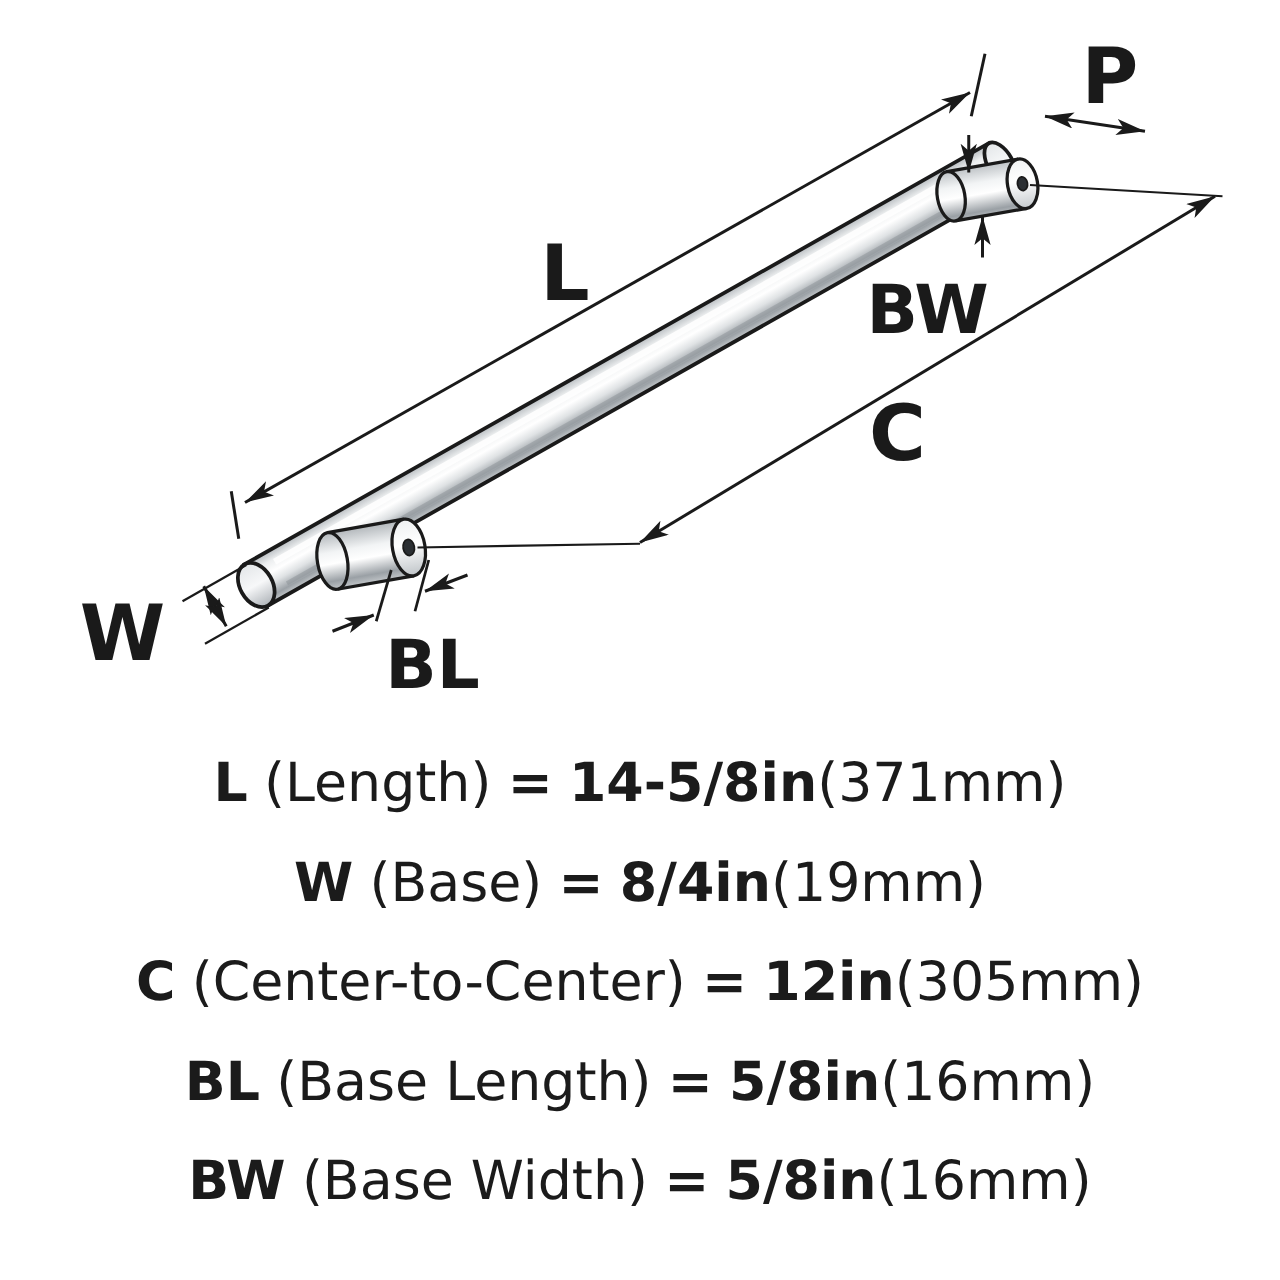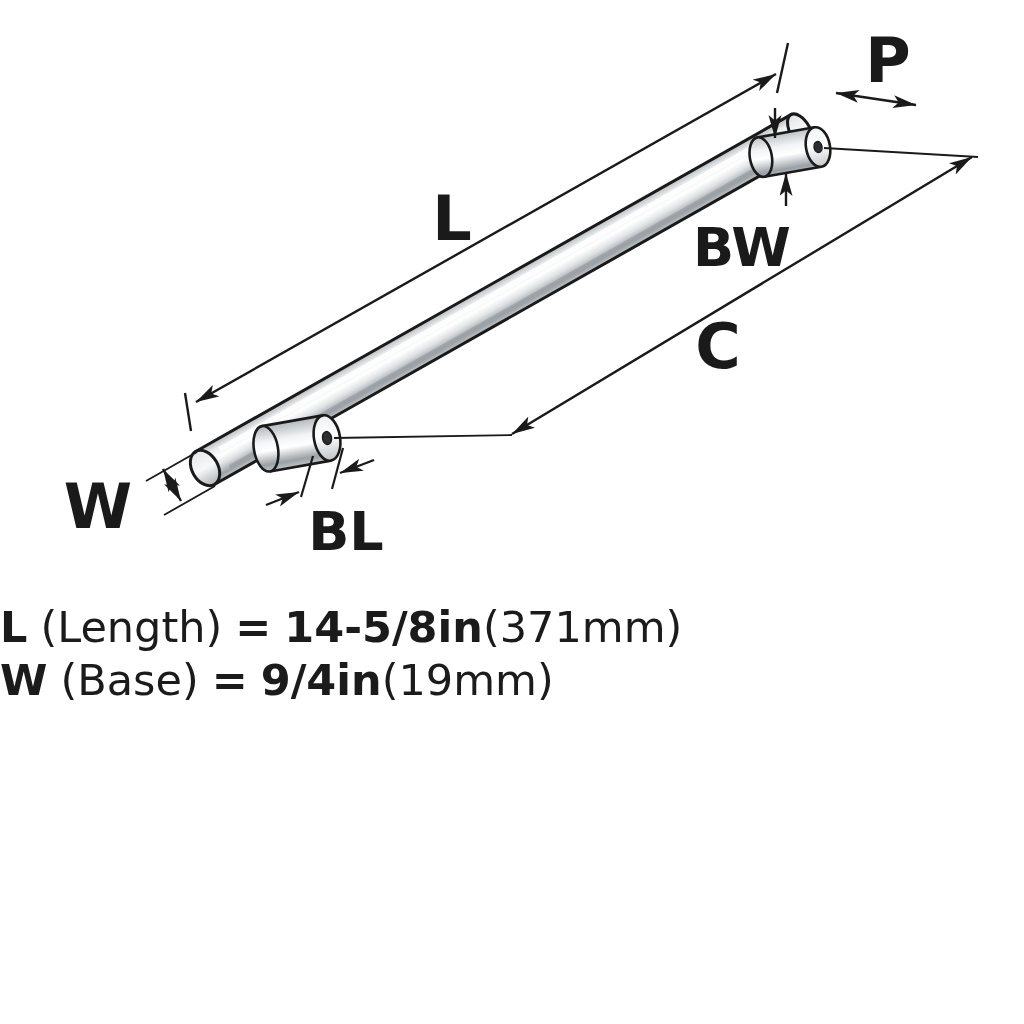--- a/index.html
+++ b/index.html
@@ -2,21 +2,21 @@
 <html><head>
 <meta charset="utf-8">
 <style>
   html,body{margin:0;padding:0;background:#ffffff;}
   body{width:1024px;height:1024px;font-family:"DejaVu Sans",sans-serif;color:#1b1b1b;overflow:hidden;}
   .page{width:1024px;height:1024px;display:flex;flex-direction:column;background:#fff;}
   .diagram{width:1024px;height:580px;display:block;flex:0 0 auto;}
   .dim-label{font-family:"DejaVu Sans",sans-serif;font-weight:bold;fill:#1a1a1a;}
   .dim-big{font-size:62px;}
   .dim-med{font-size:54px;}
-  .specs{flex:1 1 auto;display:flex;flex-direction:column;justify-content:flex-start;padding-top:22px;gap:1px;}
+  .specs{flex:1 1 auto;display:flex;flex-direction:column;align-items:center;justify-content:flex-start;padding-top:22px;gap:28px;}
   .spec-row{font-size:43px;line-height:1.2;white-space:nowrap;color:#1b1b1b;}
   .sym{font-weight:700;margin-right:13px;}
   .nm{font-weight:400;margin-right:13px;}
   .eq{font-weight:700;margin-right:13px;}
   .val{font-weight:700;}
   .met{font-weight:400;}
 </style>
 </head>
 <body>
 
@@ -109,21 +109,30 @@
     <text class="dim-label dim-med" x="346" y="550" text-anchor="middle">BL</text>
   </svg>
 
   <div class="specs">
 
     <div class="spec-row">
       <span class="sym">L</span><span class="nm">(Length)</span><span class="eq">=</span><span class="val">14-5/8in</span><span class="met">(371mm)</span>
     </div>
 
     <div class="spec-row">
-      <span class="sym">W</span><span class="nm">(Base)</span><span class="eq">=</span><span class="val">9/4in</span><span class="met">(19mm)</span>
+      <span class="sym">W</span><span class="nm">(Base)</span><span class="eq">=</span><span class="val">8/4in</span><span class="met">(19mm)</span>
     </div>
 
 
+    <div class="spec-row">
+      <span class="sym">C</span><span class="nm">(Center-to-Center)</span><span class="eq">=</span><span class="val">12in</span><span class="met">(305mm)</span>
+    </div>
 
+    <div class="spec-row">
+      <span class="sym">BL</span><span class="nm">(Base Length)</span><span class="eq">=</span><span class="val">5/8in</span><span class="met">(16mm)</span>
+    </div>
 
+    <div class="spec-row">
+      <span class="sym">BW</span><span class="nm">(Base Width)</span><span class="eq">=</span><span class="val">5/8in</span><span class="met">(16mm)</span>
+    </div>
 
   </div>
 </div>
 
 </body></html>

